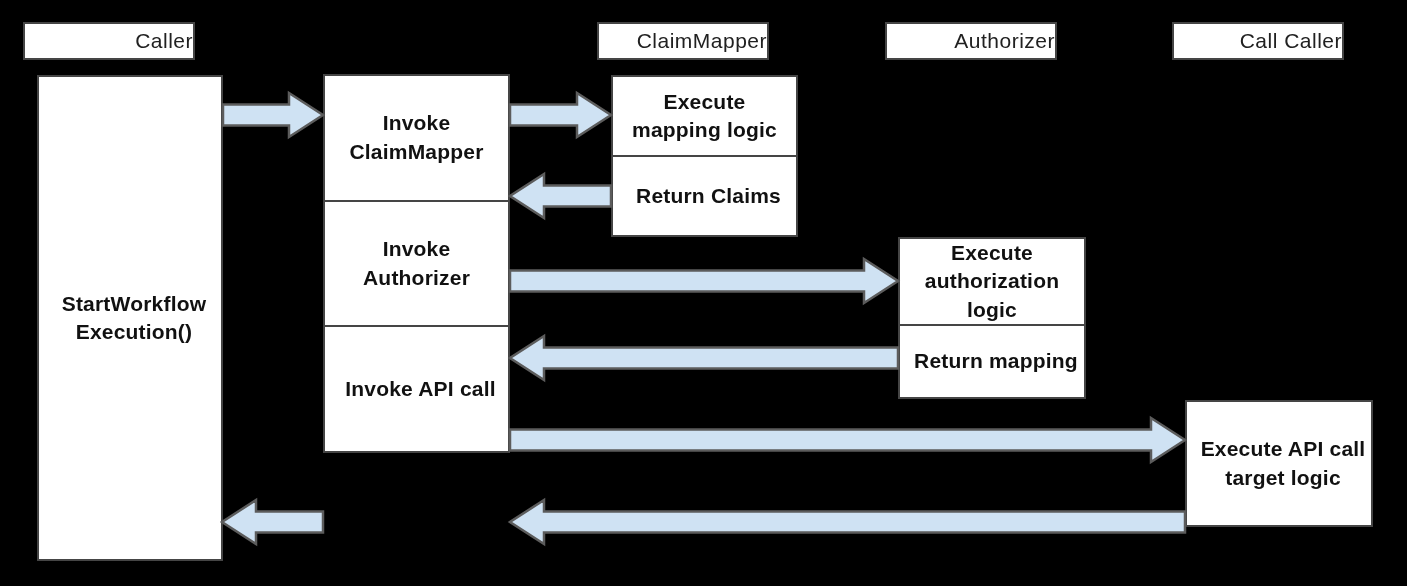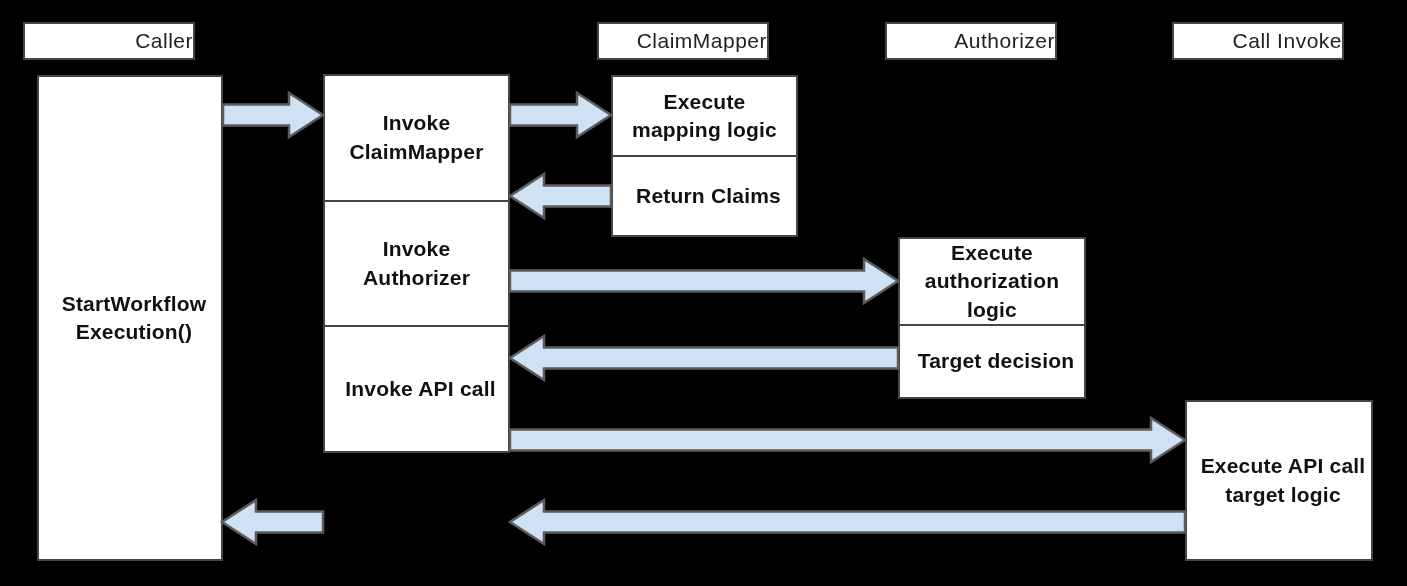--- a/index.html
+++ b/index.html
@@ -67,21 +67,21 @@
   <div class="hdr" style="left:23px">
       <span>Caller</span>
     </div>
   <div class="hdr" style="left:597px">
       <span>ClaimMapper</span>
     </div>
   <div class="hdr" style="left:885px">
       <span>Authorizer</span>
     </div>
   <div class="hdr" style="left:1172px">
-      <span>Call Invoke</span>
+      <span>Call Caller</span>
     </div>
 
   <div class="stack" style="left:37px; top:75px; width:186px; height:486px">
     <div class="cell">
       <span class="lbl">StartWorkflow
 Execution()</span>
     </div>
   </div>
 
   <div class="stack" style="left:323px; top:74px; width:187px; height:379px">
@@ -108,25 +108,25 @@
     </div>
   </div>
 
   <div class="stack" style="left:898px; top:237px; width:188px; height:162px">
     <div class="cell">
       <span class="lbl">Execute
 authorization
 logic</span>
     </div>
     <div class="cell">
-      <span class="lbl">Target decision</span>
+      <span class="lbl">Return mapping</span>
     </div>
   </div>
 
-  <div class="stack" style="left:1185px; top:400px; width:188px; height:161px">
+  <div class="stack" style="left:1185px; top:400px; width:188px; height:127px">
     <div class="cell">
       <span class="lbl">Execute API call
 target logic</span>
     </div>
   </div>
 
   <svg class="arrow" style="left:223px; top:92px" width="100" height="46">
       <polygon points="0,12.5 66,12.5 66,1 100,23 66,45 66,33.5 0,33.5"></polygon>
     </svg>
   <svg class="arrow" style="left:510px; top:92px" width="101" height="46">

